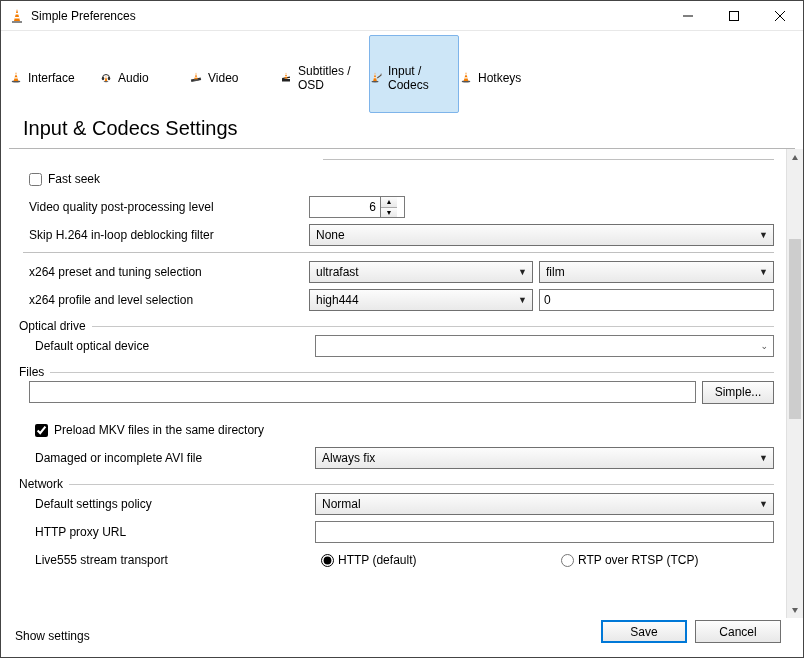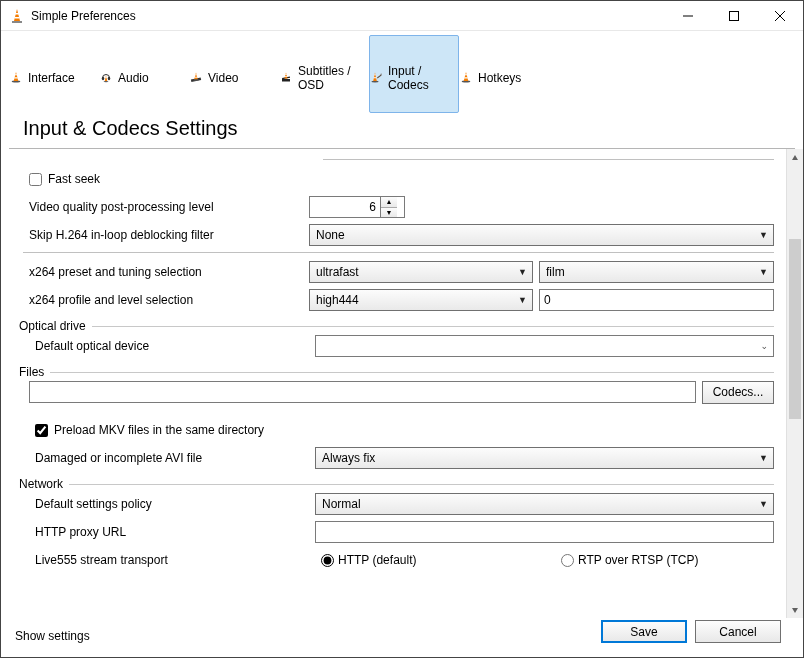--- a/index.html
+++ b/index.html
@@ -250,21 +250,21 @@
 
       <div class="group">
         <div class="group-title-row">
             <span>Files</span>
             <hr>
           </div>
         <div class="row indent">
           <div class="field">
             <input class="textinput full" value="" style="">
             <div class="btn" style="width:72px;">
-                <span>Codecs...</span>
+                <span>Simple...</span>
               </div>
           </div>
         </div>
         <div style="height:10px;"></div>
         <div class="row indent">
           <input type="checkbox" checked="" style="">
           <span>Preload MKV files in the same directory</span>
         </div>
         <div class="row indent">
           <div class="label">Damaged or incomplete AVI file</div>

